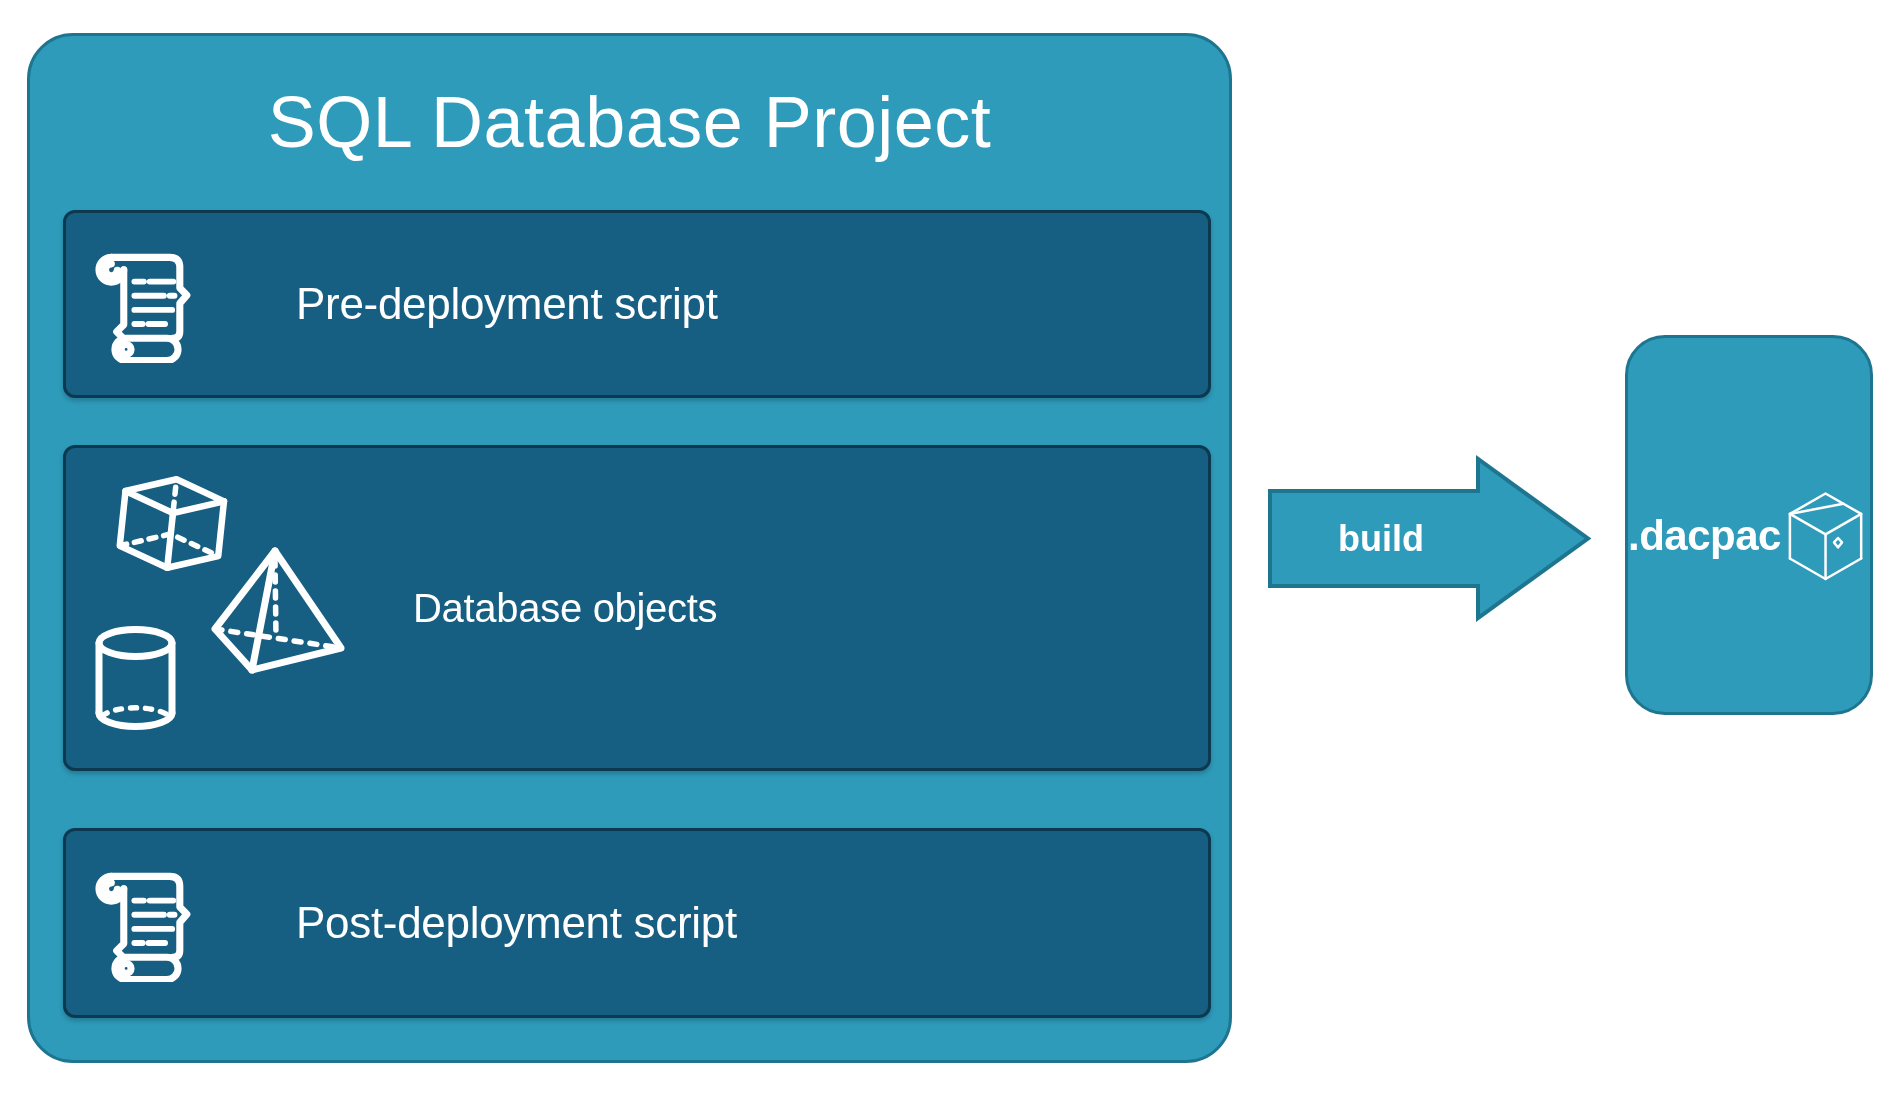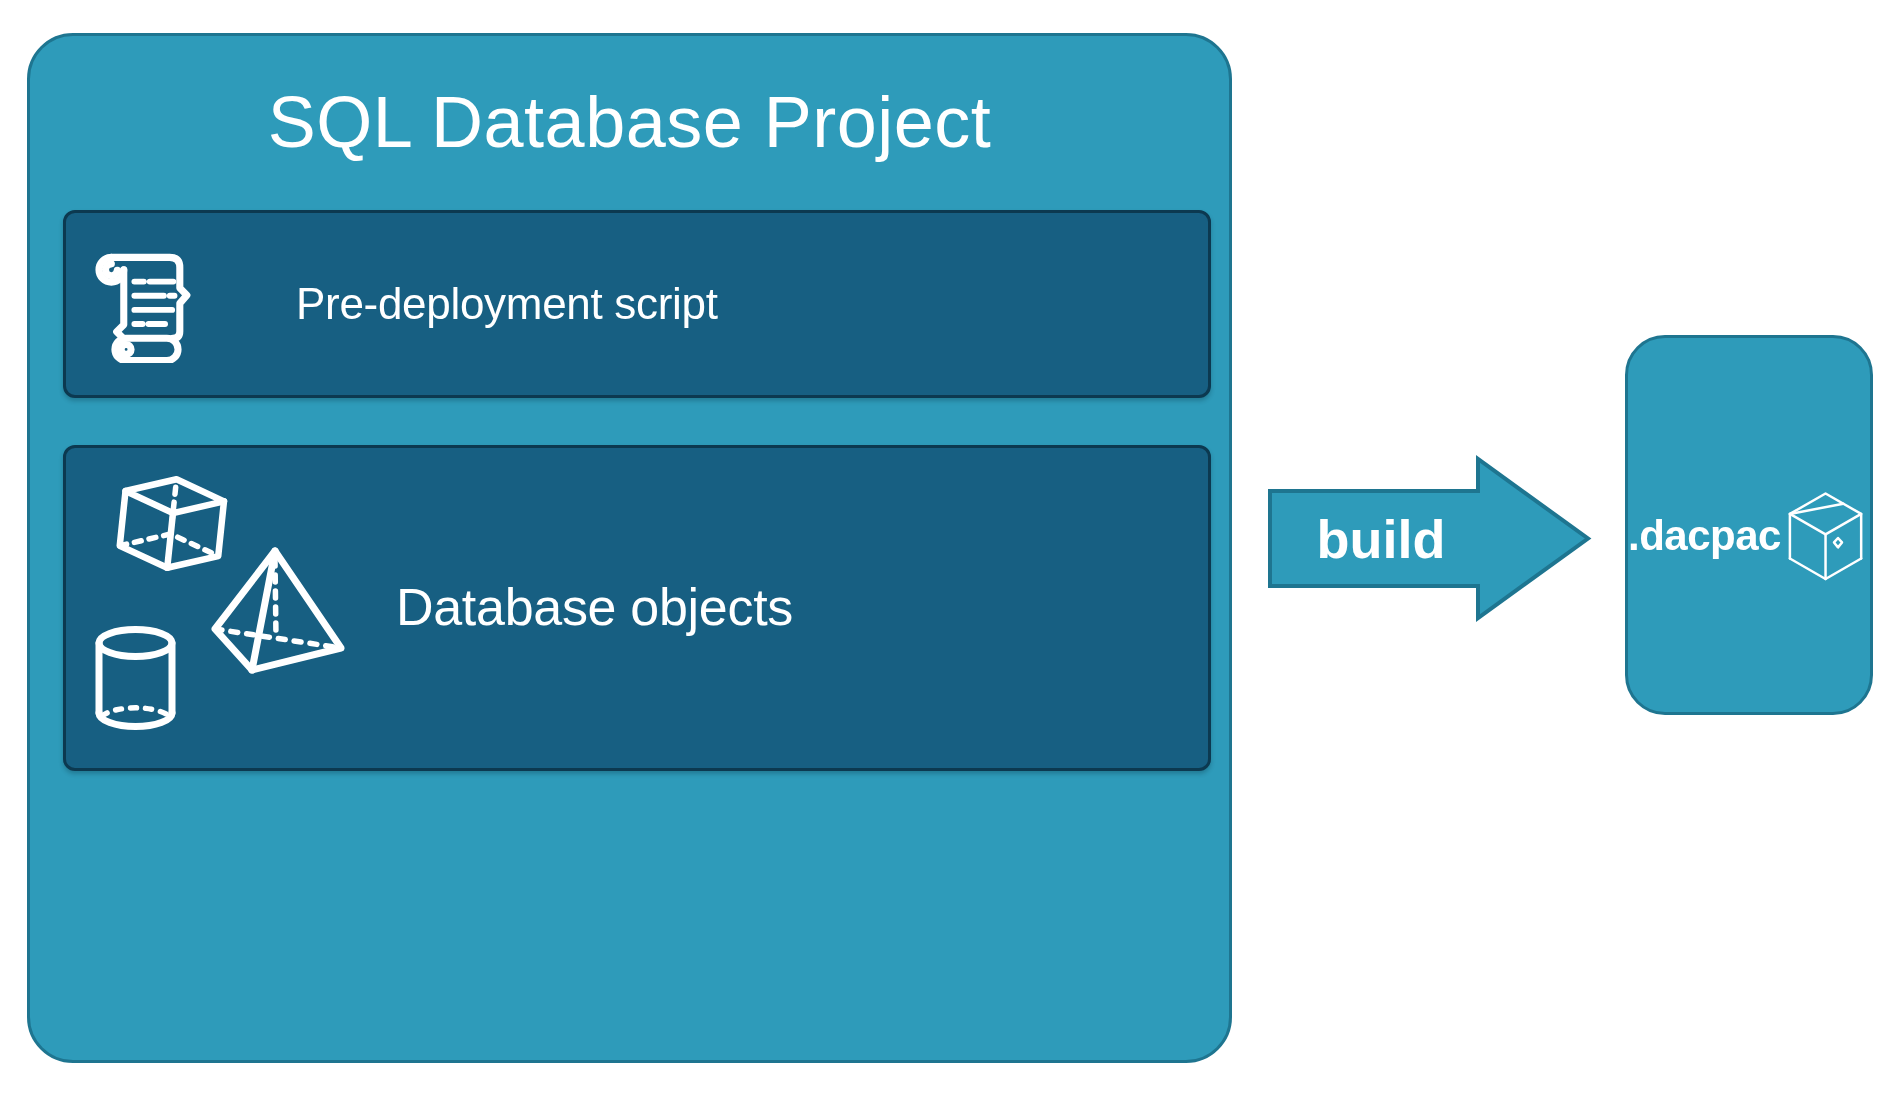--- a/index.html
+++ b/index.html
@@ -55,42 +55,42 @@
   .panel-2{top:409px;height:326px;}
   .panel-3{top:792px;height:190px;}
   .scroll-icon-wrap{width:118px;height:118px;flex:0 0 auto;}
   .panel-label{
     margin-left:92px;
     font-size:44px;
     letter-spacing:-0.3px;
   }
   .objects-label{
     position:absolute;
-    left:330px;top:50%;
+    left:347px;top:50%;
     transform:translateY(-50%);
-    font-size:52px;
+    font-size:40px;
     line-height:1.3;
     letter-spacing:-0.3px;
   }
   .obj-icon{position:absolute;}
   .cube-pos{left:48px;top:26px;width:115px;height:106px;transform:rotate(6deg);}
   .pyramid-pos{left:140px;top:99px;width:139px;height:127px;}
   .cylinder-pos{left:26px;top:178px;width:87px;height:105px;}
   
   .build-arrow-svg{
     position:absolute;
     left:1268px;top:455px;width:324px;height:167px;
   }
   .build-label{
     position:absolute;
     left:1268px;top:489px;width:210px;height:99px;
     display:flex;align-items:center;justify-content:center;
     padding-left:16px;
     color:var(--text);
-    font-size:54px;font-weight:700;
+    font-size:36px;font-weight:700;
   }
   
   .dacpac-card{
     position:absolute;
     left:1625px;top:335px;width:248px;height:380px;
     background:var(--teal);
     border:3px solid var(--teal_border);
     border-radius:40px;
     display:flex;flex-direction:row;align-items:center;
     color:var(--text);
@@ -171,20 +171,43 @@
             <path d="M7,87 A36.5,13.5 0 0,0 80,87"></path>
           </g>
           <path class="stroke" stroke-width="5.5" stroke-dasharray="6 9" d="M10,90 A36.5,13.5 0 0,1 77,90"></path>
         </svg>
       </div>
       <div class="objects-label">
         <div>Database objects</div>
       </div>
     </div>
 
+    <div class="panel panel-3">
+      <div class="panel-row">
+        <div class="scroll-icon-wrap">
+          <svg viewBox="0 0 100 100">
+            <g class="stroke" stroke-width="6">
+              <path d="M21.5,10.5 A10.5,10.5 0 1,0 32,21"></path>
+              <path d="M21.5,16 A5,5 0 1,0 26.5,21.5"></path>
+              <path d="M21.5,10.5 H71 Q79.5,10.5 79.5,19 V36.5 L85.5,42.5 L79.5,49.5 V73 Q79.5,79 73.5,79"></path>
+              <path d="M32,21 V67.5 L26,73.5 L32,79.5"></path>
+              <path d="M34,79 H68.5 A9.5,9.5 0 0,1 68.5,98 H34 A9.5,9.5 0 0,1 34,79 Z"></path>
+              <circle cx="34" cy="88.5" r="4.2"></circle>
+            </g>
+            <g class="stroke" stroke-width="5">
+              <path d="M41,31 h8 M54,31 h20"></path>
+              <path d="M41,43 h25 M71,43 h4"></path>
+              <path d="M41,55 h32"></path>
+              <path d="M41,67 h7 M53,67 h14"></path>
+            </g>
+          </svg>
+        </div>
+        <div class="panel-label">Post-deployment script</div>
+      </div>
+    </div>
   </div>
 
   <svg class="build-arrow-svg" viewBox="0 0 324 167">
     <polygon points="2,36 210,36 210,4 320,83.5 210,163 210,131 2,131" fill="var(--teal)" stroke="var(--teal_border)" stroke-width="4" stroke-linejoin="miter"></polygon>
   </svg>
   <div class="build-label">build</div>
 
   <div class="dacpac-card">
     <div class="dacpac-title">.dacpac</div>
     <div class="package-icon-wrap">

